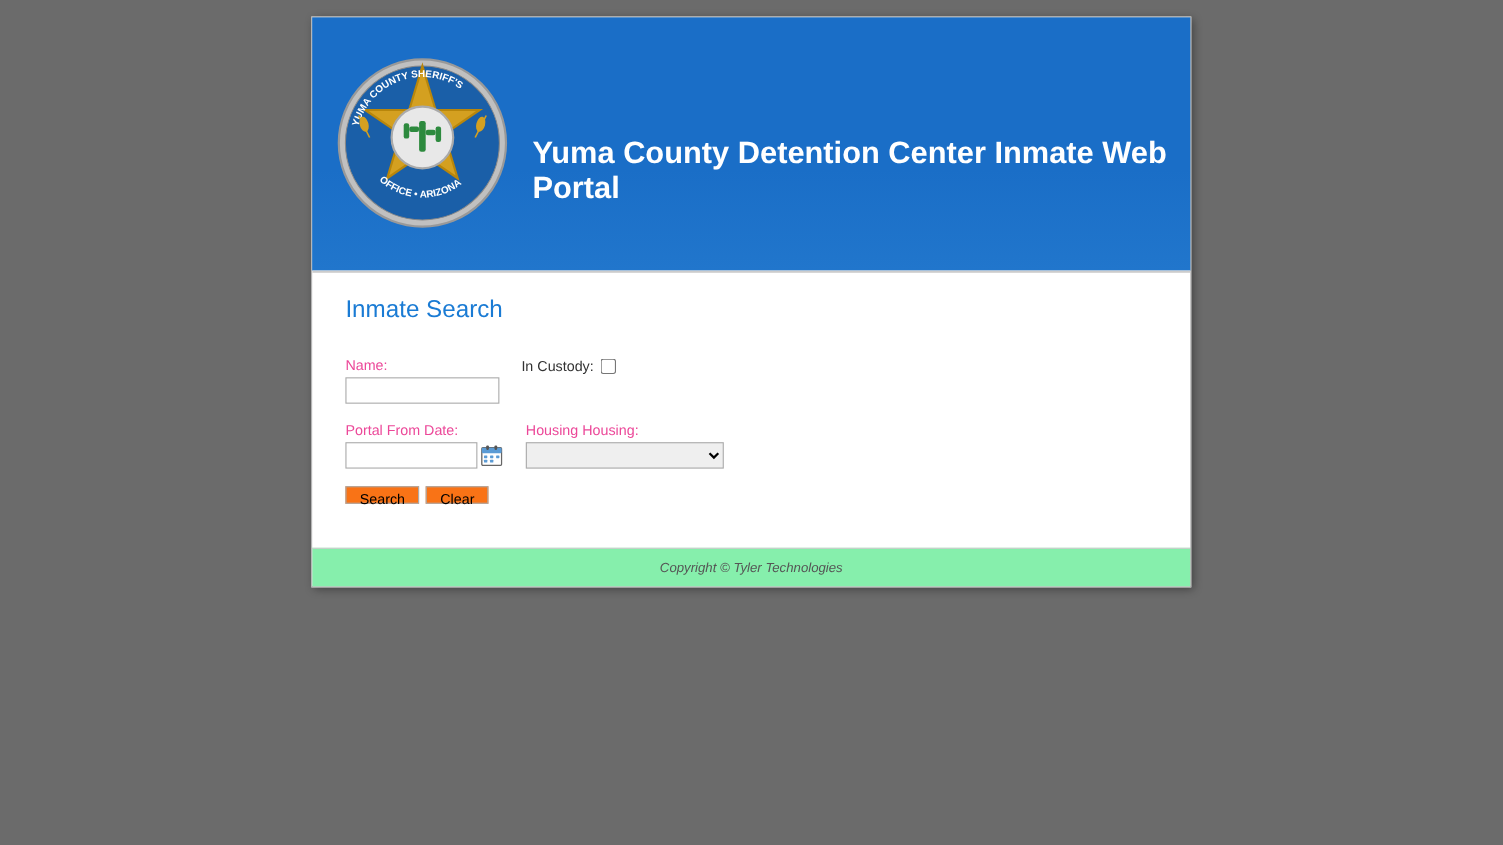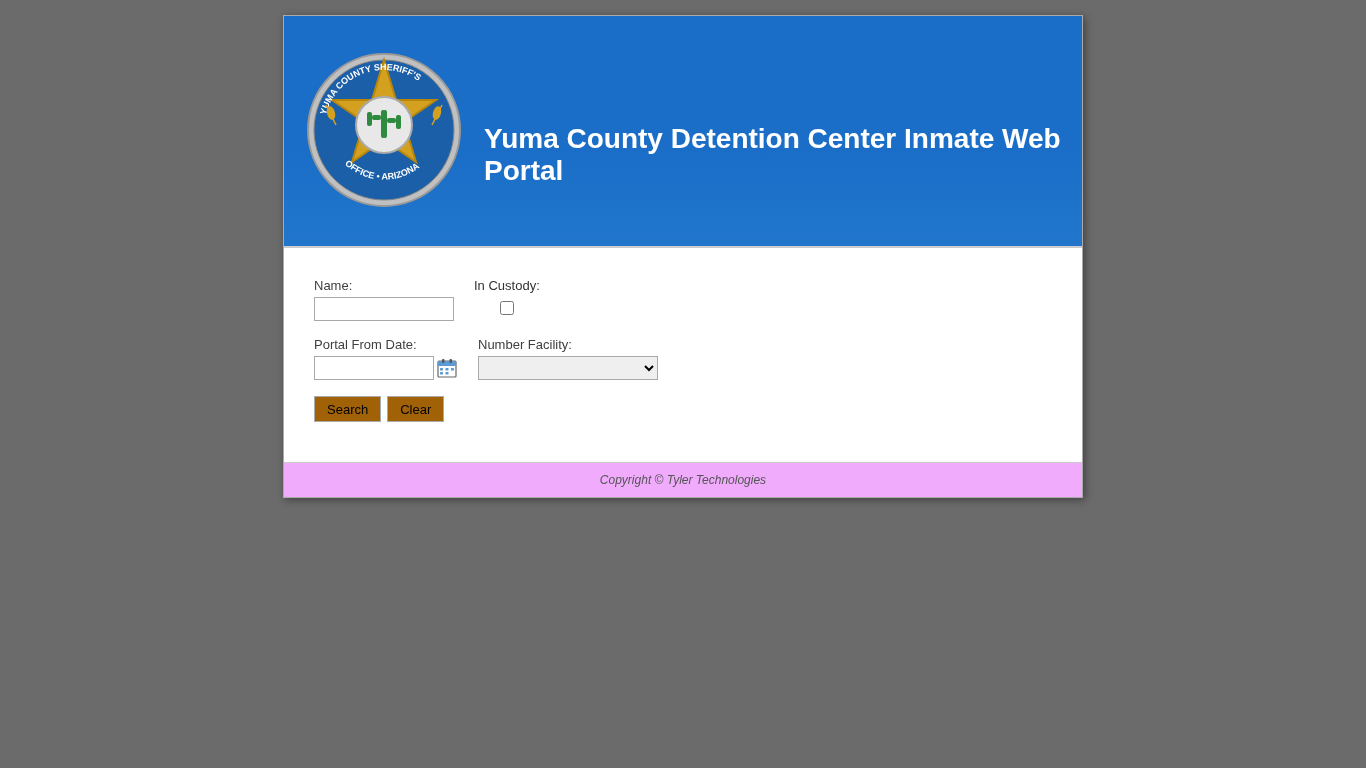--- a/index.html
+++ b/index.html
@@ -82,39 +82,39 @@
     }
 
     .form-field {
       display: flex;
       flex-direction: column;
       gap: 4px;
     }
 
     .form-field label {
       font-size: 13px;
-      color: #404040;
+      color: #ec4899;
       white-space: nowrap;
     }
 
     .form-field input[type="text"] {
       border: 1px solid #aaa;
       padding: 3px 4px;
       font-size: 13px;
       height: 24px;
     }
 
     .field-name input { width: 140px; }
     .field-subject input { width: 140px; }
     .field-booking input { width: 140px; }
 
     .field-in-custody {
       display: flex;
-      flex-direction: column;
-      align-items: center;
+      flex-direction: row;
+      align-items: flex-end;
       gap: 6px;
     }
 
     .field-in-custody label {
       font-size: 13px;
       color: #333;
     }
 
     .field-in-custody input[type="checkbox"] {
       width: 14px;
@@ -158,28 +158,28 @@
     .button-row {
       display: flex;
       gap: 6px;
       margin-top: 8px;
     }
 
     .btn {
       padding: 3px 12px;
       font-size: 13px;
       border: 1px solid #aaa;
-      background: #a16207;
+      background: #f97316;
       cursor: pointer;
-      height: 26px;
+      height: 16px;
     }
 
     
     .footer {
-      background: #f0abfc;
+      background: #86efac;
       border-top: 1px solid #ccc;
       text-align: center;
       padding: 10px;
       font-size: 12px;
       color: #555;
       font-style: italic;
     }
   </style>
 </head>
 <body>
@@ -221,20 +221,21 @@
         <ellipse cx="133" cy="63" rx="4" ry="7" fill="#d4a020" transform="rotate(15 133 63)"></ellipse>
       </svg>
     </div>
 
     <div class="header-title-container">
       <h1 class="header-title">Yuma County Detention Center Inmate Web Portal</h1>
     </div>
   </div>
 
   <div class="content-area">
+    <h2 class="page-title">Inmate Search</h2>
 
     <div class="form-section">
 
       <div class="form-row">
         <div class="form-field field-name">
           <label>Name:</label>
           <input type="text" value="" style="">
         </div>
 
 
@@ -261,21 +262,21 @@
                 <rect x="14" y="10" width="3" height="2.5" fill="#5b9bd5" rx="0.5"></rect>
                 <rect x="3" y="14" width="3" height="2.5" fill="#5b9bd5" rx="0.5"></rect>
                 <rect x="8.5" y="14" width="3" height="2.5" fill="#5b9bd5" rx="0.5"></rect>
               </svg>
             </span>
           </div>
         </div>
 
 
         <div class="form-field field-housing">
-          <label>Number Facility:</label>
+          <label>Housing Housing:</label>
           <select>
             <option value=""></option>
             <option value="all">All Facilities</option>
           </select>
         </div>
       </div>
 
       <div class="button-row">
         <button class="btn">Search</button>
         <button class="btn">Clear</button>

